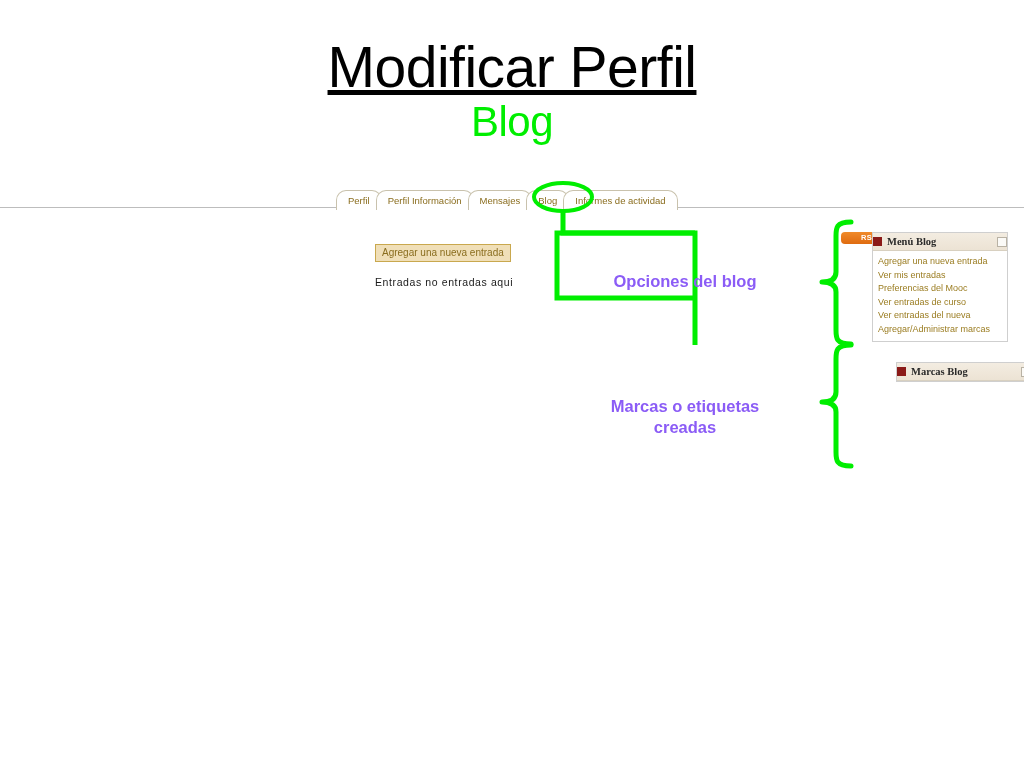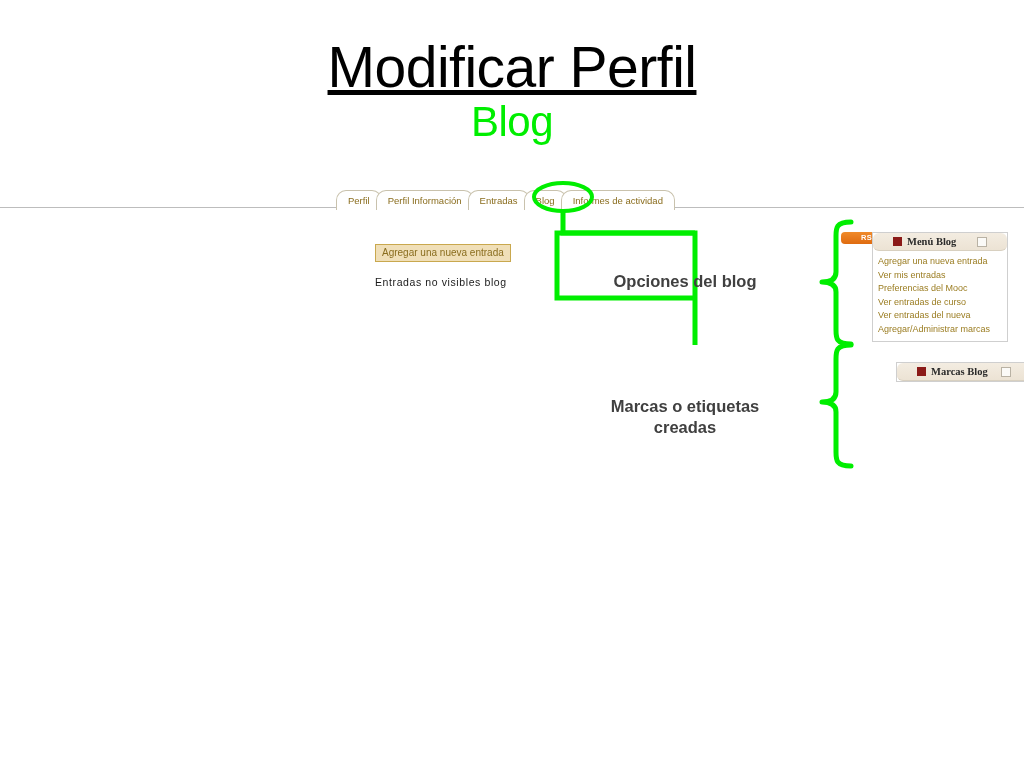--- a/index.html
+++ b/index.html
@@ -120,24 +120,23 @@
     background: #ffffff;
     border: 1px solid #cfcfcf;
     box-sizing: border-box;
   }
   .block.menu { left: 872px; top: 56px; }
   .block.marks { left: 872px; top: 186px; margin-left: 24px; }
   .block-head {
     display: flex;
     align-items: center;
     height: 17px;
-    padding: 0 20px;
+    padding: 0 0;
     background: linear-gradient(to bottom, #f3ece1 0%, #ece3d4 100%);
     border-bottom: 1px solid #d8d0c0;
-    border-radius: 6px;
   }
   .head-sq {
     width: 9px;
     height: 9px;
     background: #8b1a18;
     margin-right: 5px;
     flex: 0 0 auto;
   }
   .head-title {
     font-family: "Liberation Serif", serif;
@@ -201,21 +200,21 @@
     left: 0;
     top: 0;
     width: 1024px;
     height: 767px;
     pointer-events: none;
   }
   .anno-label {
     position: absolute;
     font-size: 16.5px;
     font-weight: bold;
-    color: #404040;
+    color: #8b5cf6;
     text-align: center;
     line-height: 1.25;
     white-space: pre-line;
   }
   .anno-label.opciones { left: 575px; top: 271px; width: 220px; }
   .anno-label.marcas   { left: 575px; top: 396px; width: 220px; text-align: center; }
 </style>
 </head>
 <body>
 
@@ -227,32 +226,32 @@
   <div class="tabline"></div>
 
   <div class="tabstrip">
     <div class="tab first">
       <span>Perfil</span>
     </div>
     <div class="tab">
       <span>Perfil Información</span>
     </div>
     <div class="tab">
-      <span>Entradas</span>
+      <span>Mensajes</span>
     </div>
     <div class="tab">
       <span>Blog</span>
     </div>
     <div class="tab">
       <span>Informes de actividad</span>
     </div>
   </div>
 
   <div class="btn-new-entry">Agregar una nueva entrada</div>
-  <div class="no-entries">Entradas no visibles blog</div>
+  <div class="no-entries">Entradas no entradas aqui</div>
 
   <div class="rss-badge">RSS</div>
 
   <div class="block menu">
     <div class="block-head">
       <span class="head-sq"></span>
       <span class="head-title">Menú Blog</span>
       <span class="head-box"></span>
     </div>
     <div class="block-body">

